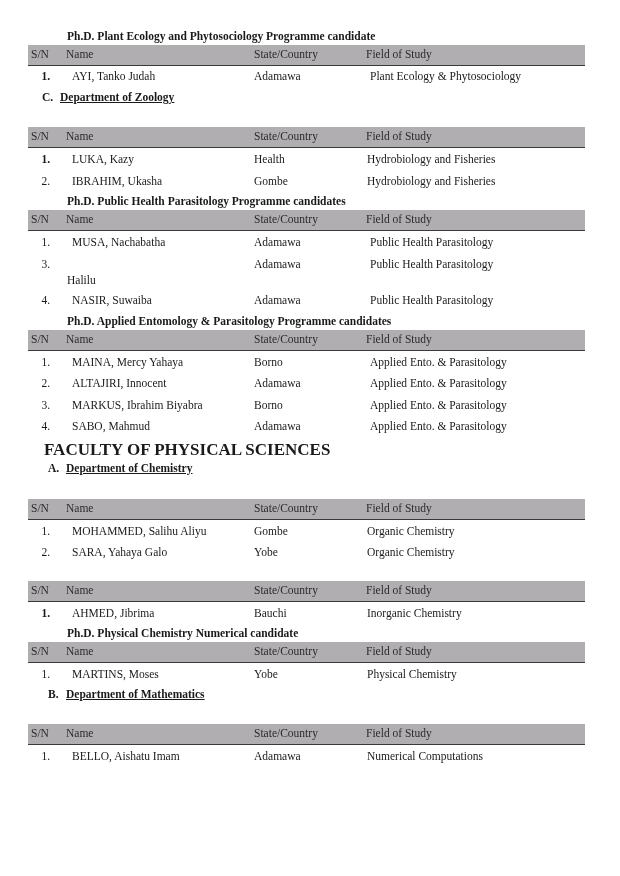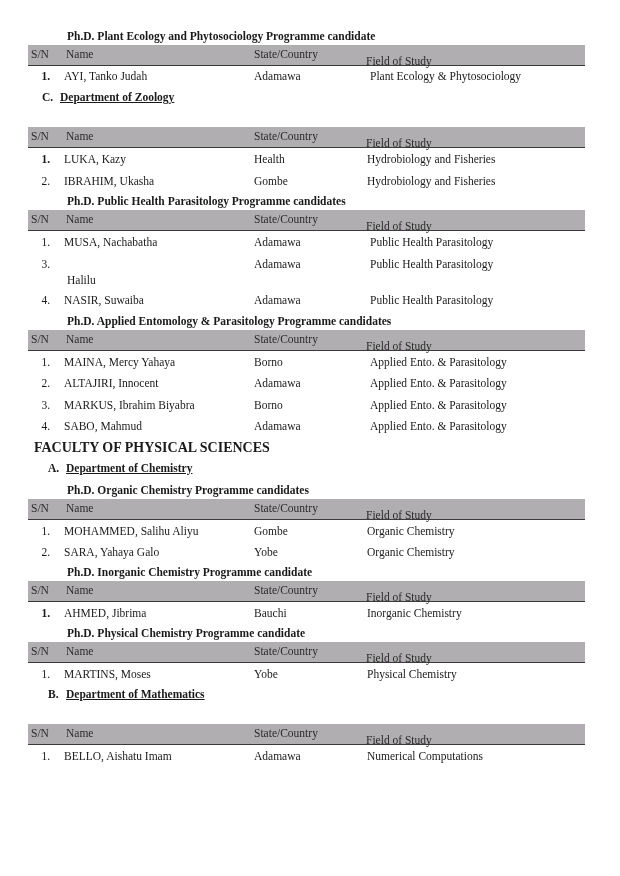--- a/index.html
+++ b/index.html
@@ -6,42 +6,42 @@
   body {
     width: 620px; height: 876px; overflow: hidden; position: relative;
     font-family: "Liberation Serif", "DejaVu Serif", serif;
     color: #1a1a1a; font-size: 11.5px;
   }
   .page { position: absolute; left: 0; top: 0; width: 620px; height: 876px; padding-left: 46px; }
   .prog-title {
     position: absolute; left: 67px; font-weight: bold; font-size: 11.5px; white-space: nowrap;
   }
   .faculty-title {
-    position: absolute; left: 34px; font-weight: bold; font-size: 14px; white-space: nowrap;
+    position: absolute; left: 44px; font-weight: bold; font-size: 17px; white-space: nowrap;
   }
   .dept-title {
     position: absolute; font-weight: bold; font-size: 11.5px; white-space: nowrap;
   }
   .dept-title .letter { display: inline-block; width: 18px; text-align: left; }
   .dept-title .name { text-decoration: underline; }
   .thead {
     position: absolute; left: 28px; width: 557px; height: 21px;
     background: #b0aeb0; border-bottom: 1.5px solid #3a3a3a; box-sizing: border-box;
     color: #2b2b2b;
   }
   .thead span { position: absolute; top: 3px; white-space: nowrap; }
   .row { position: absolute; left: 0; width: 620px; height: 20px; }
   .row span { position: absolute; top: 0; white-space: nowrap; line-height: 14px; }
   .sn { width: 22px; text-align: right; left: 28px; }
   .sn.bold { font-weight: bold; }
   .c-sn { left: 3px; }
   .c-name { left: 38px; }
   .c-state { left: 226px; }
-  .c-field { left: 338px; margin-top: 7px; }
-  .r-name { left: 64px; }
+  .c-field { left: 338px; }
+  .r-name { left: 72px; }
   .r-state { left: 254px; }
   .r-field { left: 367px; }
   .r-field.shift { left: 370px; }
 </style>
 </head>
 <body>
 
 <div class="page">
 
   <div class="prog-title" style="top:30px">Ph.D. Plant Ecology and Phytosociology Programme candidate</div>
@@ -135,55 +135,53 @@
     <span class="sn">4.</span>
     <span class="r-name">SABO, Mahmud</span>
     <span class="r-state">Adamawa</span>
     <span class="r-field shift">Applied Ento. &amp; Parasitology</span>
   </div>
 
   <div class="faculty-title" style="top:440px">FACULTY OF PHYSICAL SCIENCES</div>
   <div class="dept-title" style="top:462px; left:48px">
     <span class="letter">A.</span><span class="name">Department of Chemistry</span>
   </div>
-  <div class="prog-title" style="top:484px">Ph.D. Organic Chemistry Programme candidates</div>
   <div class="thead" style="top:499px">
     <span class="c-sn">S/N</span>
     <span class="c-name">Name</span>
     <span class="c-state">State/Country</span>
     <span class="c-field">Field of Study</span>
   </div>
   <div class="row" style="top:524px">
     <span class="sn">1.</span>
     <span class="r-name">MOHAMMED, Salihu Aliyu</span>
     <span class="r-state">Gombe</span>
     <span class="r-field">Organic Chemistry</span>
   </div>
   <div class="row" style="top:545px">
     <span class="sn">2.</span>
     <span class="r-name">SARA, Yahaya Galo</span>
     <span class="r-state">Yobe</span>
     <span class="r-field">Organic Chemistry</span>
   </div>
 
-  <div class="prog-title" style="top:566px">Ph.D. Inorganic Chemistry Programme candidate</div>
   <div class="thead" style="top:581px">
     <span class="c-sn">S/N</span>
     <span class="c-name">Name</span>
     <span class="c-state">State/Country</span>
     <span class="c-field">Field of Study</span>
   </div>
   <div class="row" style="top:606px">
     <span class="sn bold">1.</span>
     <span class="r-name">AHMED, Jibrima</span>
     <span class="r-state">Bauchi</span>
     <span class="r-field">Inorganic Chemistry</span>
   </div>
 
-  <div class="prog-title" style="top:627px">Ph.D. Physical Chemistry Programme candidate</div>
+  <div class="prog-title" style="top:627px">Ph.D. Physical Chemistry Numerical candidate</div>
   <div class="thead" style="top:642px">
     <span class="c-sn">S/N</span>
     <span class="c-name">Name</span>
     <span class="c-state">State/Country</span>
     <span class="c-field">Field of Study</span>
   </div>
   <div class="row" style="top:667px">
     <span class="sn">1.</span>
     <span class="r-name">MARTINS, Moses</span>
     <span class="r-state">Yobe</span>

